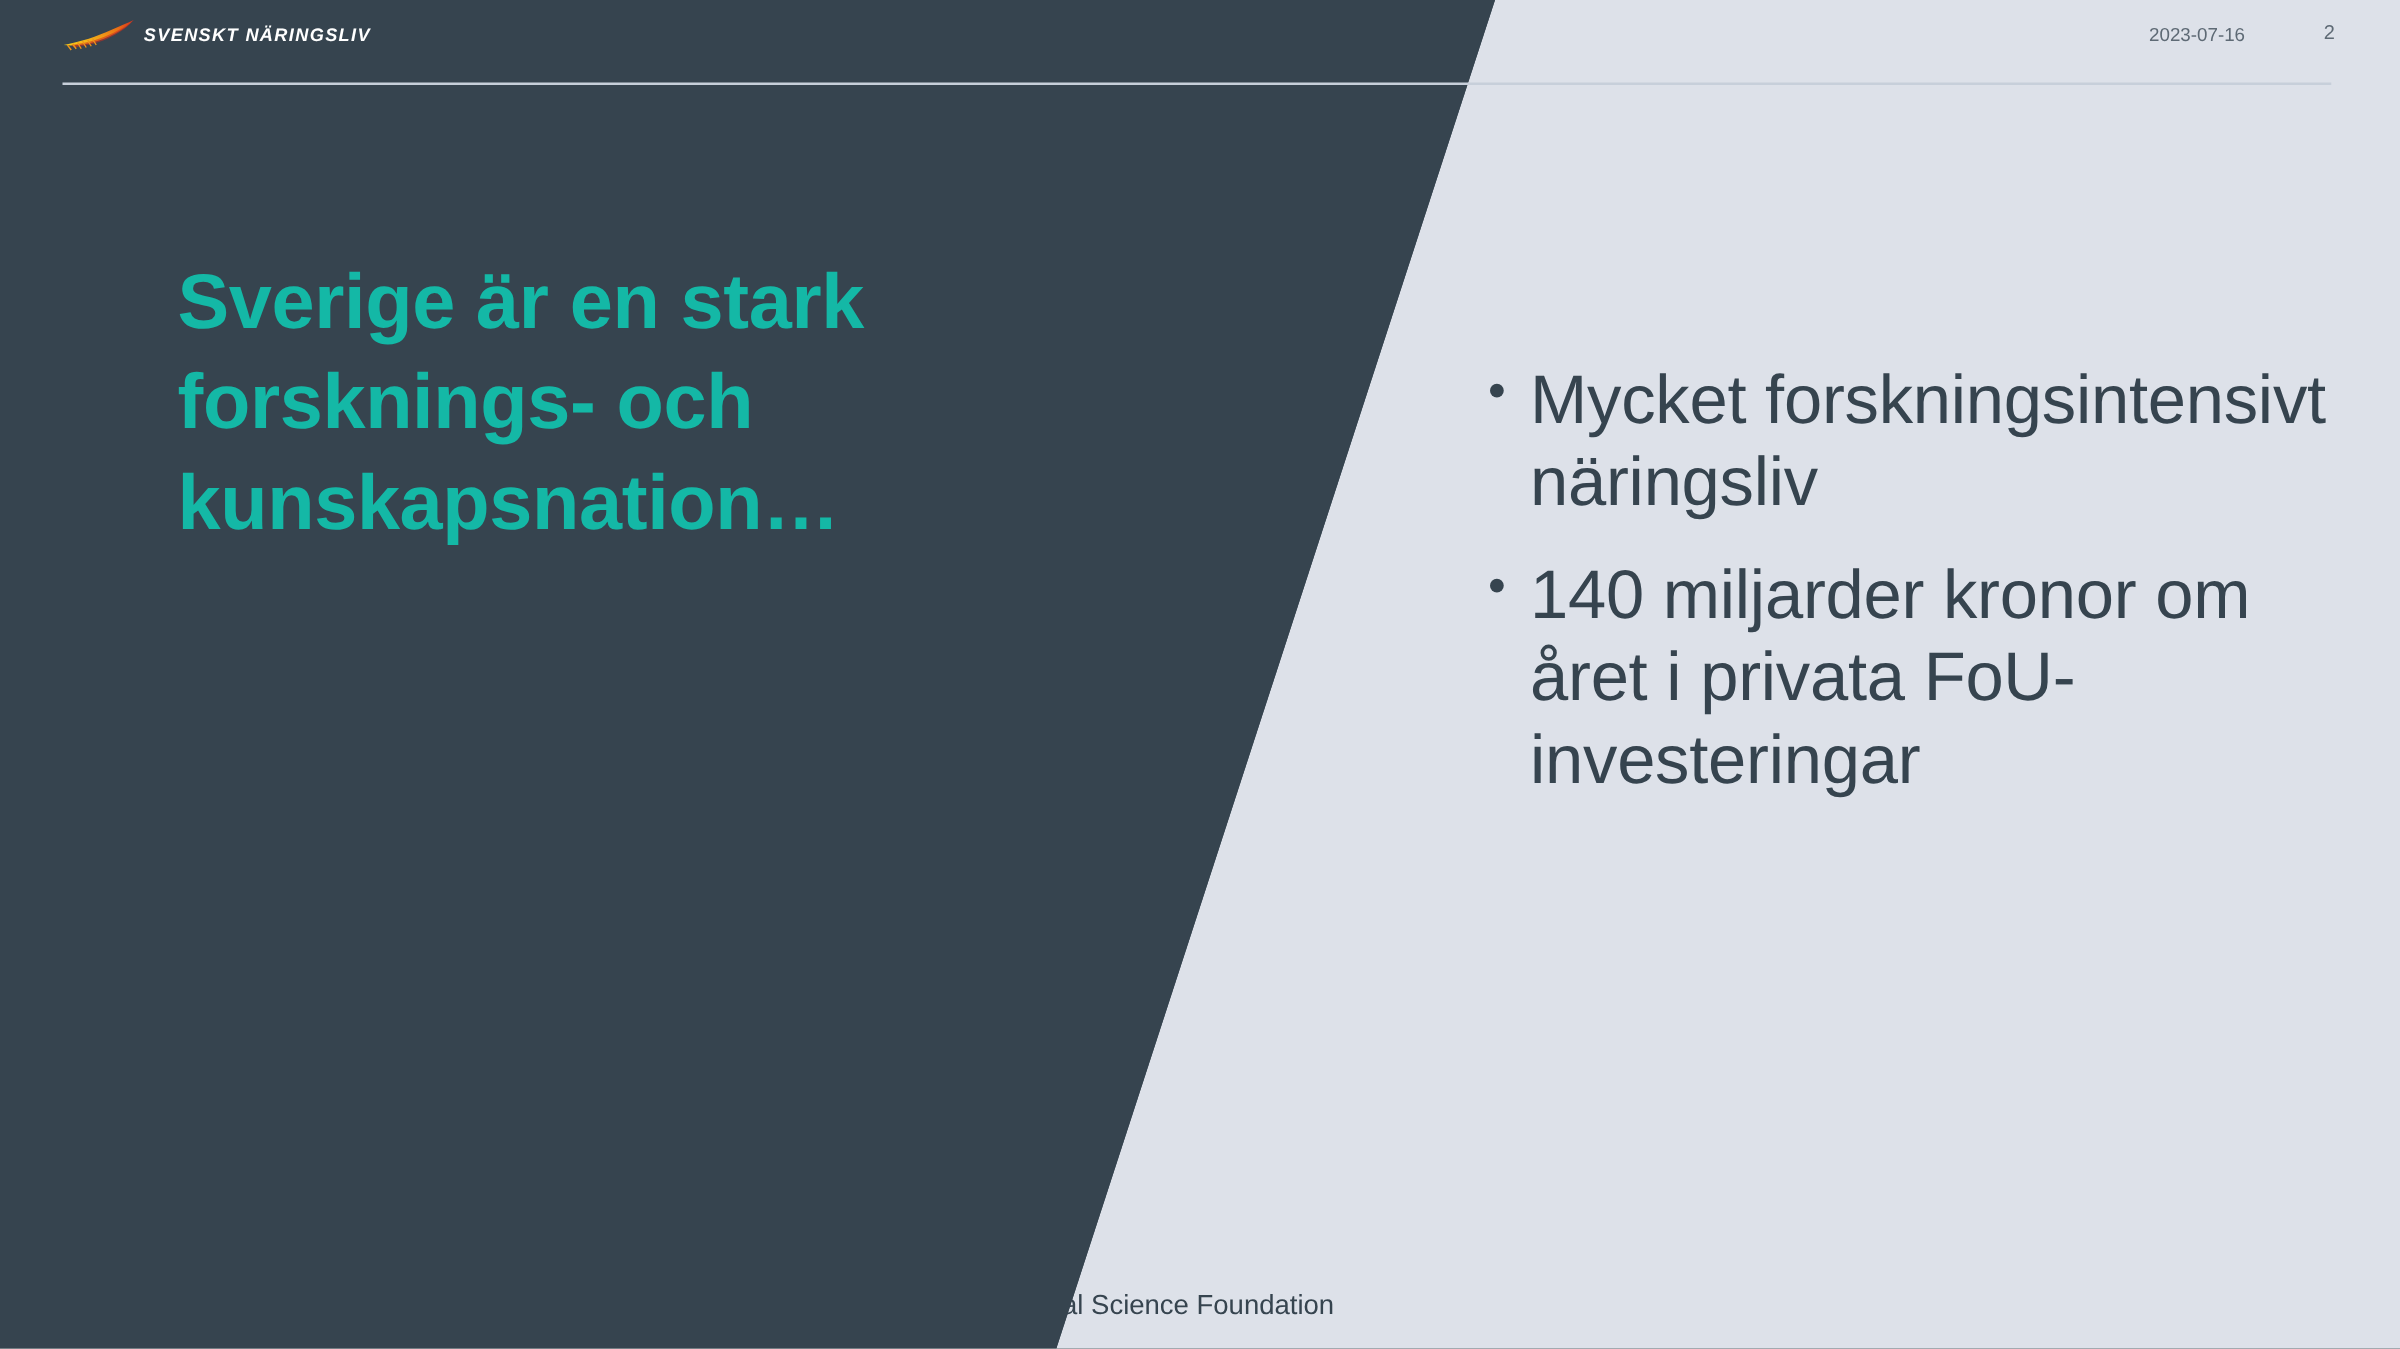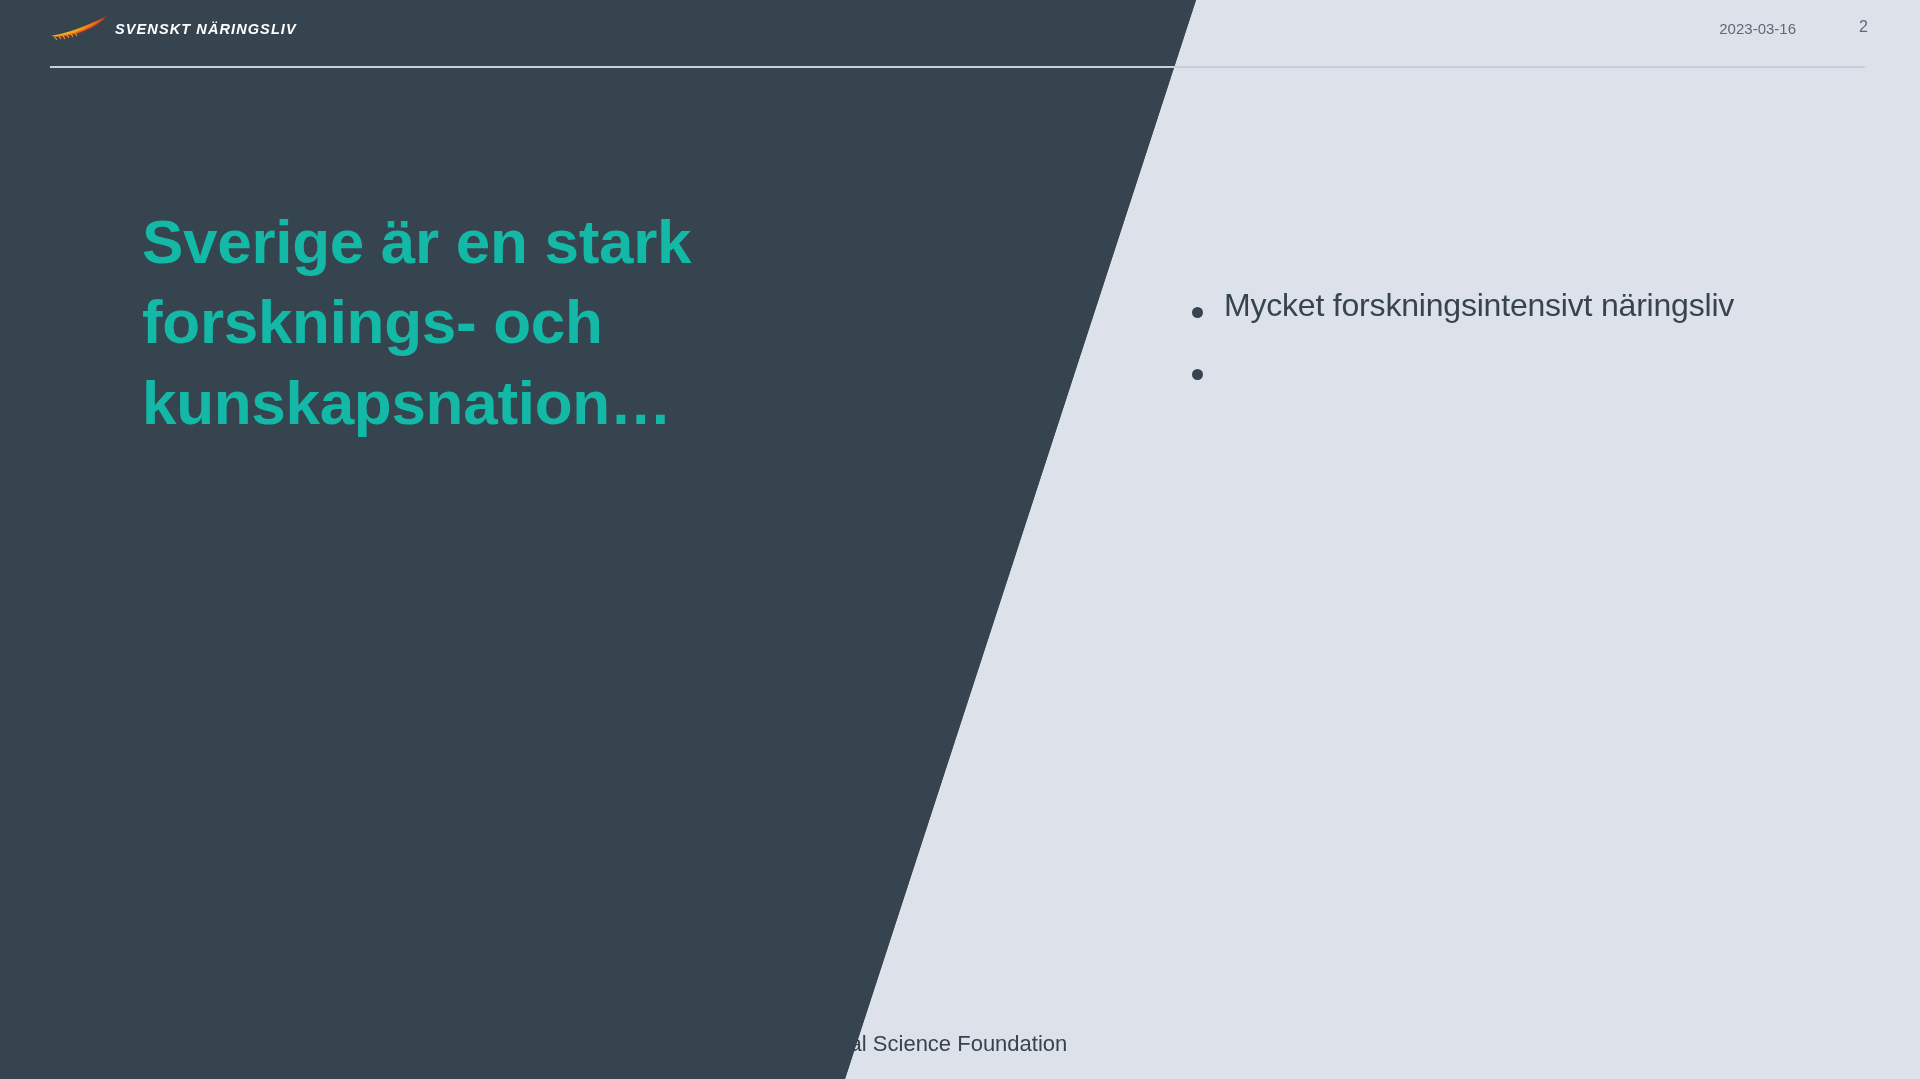--- a/index.html
+++ b/index.html
@@ -106,21 +106,21 @@
     z-index: 2;
     margin: 0;
     padding: 0;
     list-style: none;
   }
   .bullet-item {
     position: relative;
     padding-left: 36px;
     margin-bottom: 24px;
     color: #36444f;
-    font-size: 32px;
+    font-size: 55px;
     line-height: 1.20;
     letter-spacing: -0.2px;
   }
   .bullet-dot {
     position: absolute;
     left: 4px;
     top: 21px;
     width: 11px;
     height: 11px;
     border-radius: 50%;
@@ -175,31 +175,32 @@
           <line x1="8" y1="21" x2="11" y2="25"></line>
           <line x1="12" y1="20" x2="15" y2="25"></line>
           <line x1="16" y1="19" x2="19" y2="24"></line>
           <line x1="20" y1="18" x2="23" y2="23"></line>
           <line x1="24" y1="17" x2="27" y2="22"></line>
         </g>
       </svg>
       <span class="logo-text">SVENSKT NÄRINGSLIV</span>
     </div>
 
-    <div class="header-date">2023-03-16</div>
+    <div class="header-date">2023-07-16</div>
     <div class="header-page">2</div>
   </div>
 
   <div class="header-rule"></div>
 
   <h1 class="title">Sverige är en stark forsknings- och kunskapsnation…</h1>
 
   <ul class="bullets">
     <li class="bullet-item">
       <span class="bullet-dot"></span>
       <span>Mycket forskningsintensivt näringsliv</span>
     </li>
     <li class="bullet-item">
       <span class="bullet-dot"></span>
+      <span>140 miljarder kronor om året i privata FoU-investeringar</span>
     </li>
   </ul>
 
 </div>
 
 </body></html>

